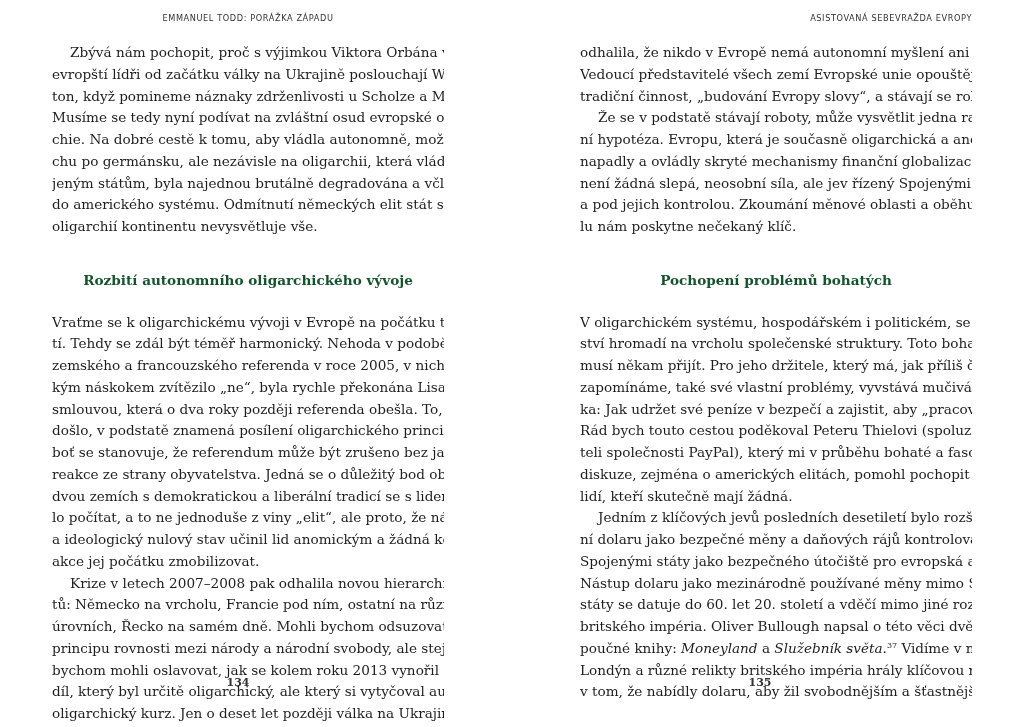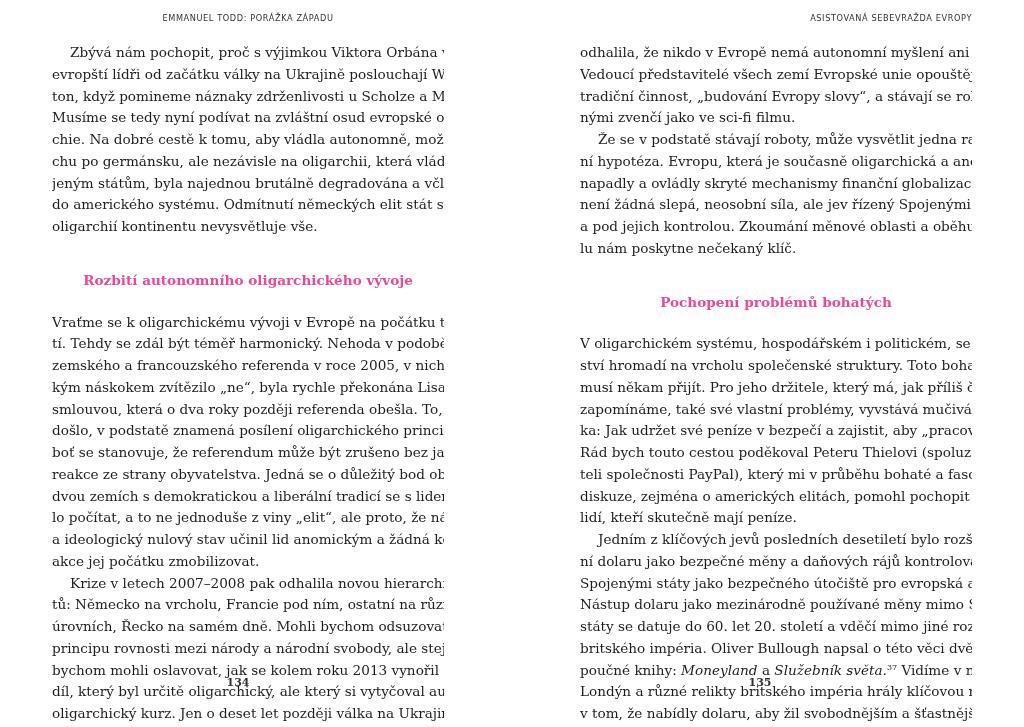--- a/index.html
+++ b/index.html
@@ -14,21 +14,21 @@
   .right .running-head { left: 68px; width: 392px; text-align: right; }
   .textblock { position: absolute; top: 42px; }
   .left .textblock { left: 52px; width: 392px; }
   .right .textblock { left: 68px; width: 392px; }
   .line { display: block; height: 21.75px; line-height: 21.75px; font-size: 13.6px;
           text-align: justify; text-align-last: justify; white-space: nowrap; overflow: hidden; }
   .line.last { text-align-last: left; }
   .line.indent { padding-left: 18px; }
   .gap { display: block; }
   .heading { display: block; height: 21.75px; line-height: 21.75px; font-size: 13.6px; font-weight: bold;
-             text-align: center; color: #ec4899; }
+             text-align: center; color: #14532d; }
   .folio { position: absolute; top: 676px; font-size: 11px; color: #333; width: 60px; text-align: center; font-weight: bold; }
   .left .folio { left: 208px; }
   .right .folio { left: 218px; }
   em { }
   sup { font-size: 8px; vertical-align: 5px; line-height: 0; }
 </style>
 </head>
 <body>
 
 <div class="page left">
@@ -75,21 +75,20 @@
   <div class="folio">134</div>
 </div>
 
 <div class="page right">
   <div class="running-head">ASISTOVANÁ SEBEVRAŽDA EVROPY</div>
   <div class="textblock" id="right-text">
       <div>
         <span class="line">odhalila, že nikdo v Evropě nemá autonomní myšlení ani jednání.</span>
         <span class="line">Vedoucí představitelé všech zemí Evropské unie opouštějí svou</span>
         <span class="line">tradiční činnost, „budování Evropy slovy“, a stávají se roboty říze-</span>
-        <span class="line last">nými zvenčí jako ve sci-fi filmu.</span>
       </div>
       <div>
         <span class="line indent">Že se v podstatě stávají roboty, může vysvětlit jedna radikál-</span>
         <span class="line">ní hypotéza. Evropu, která je současně oligarchická a anomická,</span>
         <span class="line">napadly a ovládly skryté mechanismy finanční globalizace – což</span>
         <span class="line">není žádná slepá, neosobní síla, ale jev řízený Spojenými státy</span>
         <span class="line">a pod jejich kontrolou. Zkoumání měnové oblasti a oběhu kapitá-</span>
         <span class="line last">lu nám poskytne nečekaný klíč.</span>
       </div>
       <span class="gap" style="height: 32px;"></span>
@@ -97,21 +96,21 @@
       <span class="gap" style="height: 20px;"></span>
       <div>
         <span class="line">V oligarchickém systému, hospodářském i politickém, se bohat-</span>
         <span class="line">ství hromadí na vrcholu společenské struktury. Toto bohatství</span>
         <span class="line">musí někam přijít. Pro jeho držitele, který má, jak příliš často</span>
         <span class="line">zapomínáme, také své vlastní problémy, vyvstává mučivá otáz-</span>
         <span class="line">ka: Jak udržet své peníze v bezpečí a zajistit, aby „pracovaly“?</span>
         <span class="line">Rád bych touto cestou poděkoval Peteru Thielovi (spoluzaklada-</span>
         <span class="line">teli společnosti PayPal), který mi v průběhu bohaté a fascinující</span>
         <span class="line">diskuze, zejména o amerických elitách, pomohl pochopit pohled</span>
-        <span class="line last">lidí, kteří skutečně mají peníze.</span>
+        <span class="line last">lidí, kteří skutečně mají žádná.</span>
       </div>
       <div>
         <span class="line indent">Jedním z klíčových jevů posledních desetiletí bylo rozšíře-</span>
         <span class="line">ní dolaru jako bezpečné měny a daňových rájů kontrolovaných</span>
         <span class="line">Spojenými státy jako bezpečného útočiště pro evropská aktiva.</span>
         <span class="line">Nástup dolaru jako mezinárodně používané měny mimo Spojené</span>
         <span class="line">státy se datuje do 60. let 20. století a vděčí mimo jiné rozpadu</span>
         <span class="line">britského impéria. Oliver Bullough napsal o této věci dvě obzvlášť</span>
         <span class="line">poučné knihy: <em>Moneyland</em> a <em>Služebník světa.</em><sup>37</sup> Vidíme v nich, jak</span>
         <span class="line">Londýn a různé relikty britského impéria hrály klíčovou roli</span>

